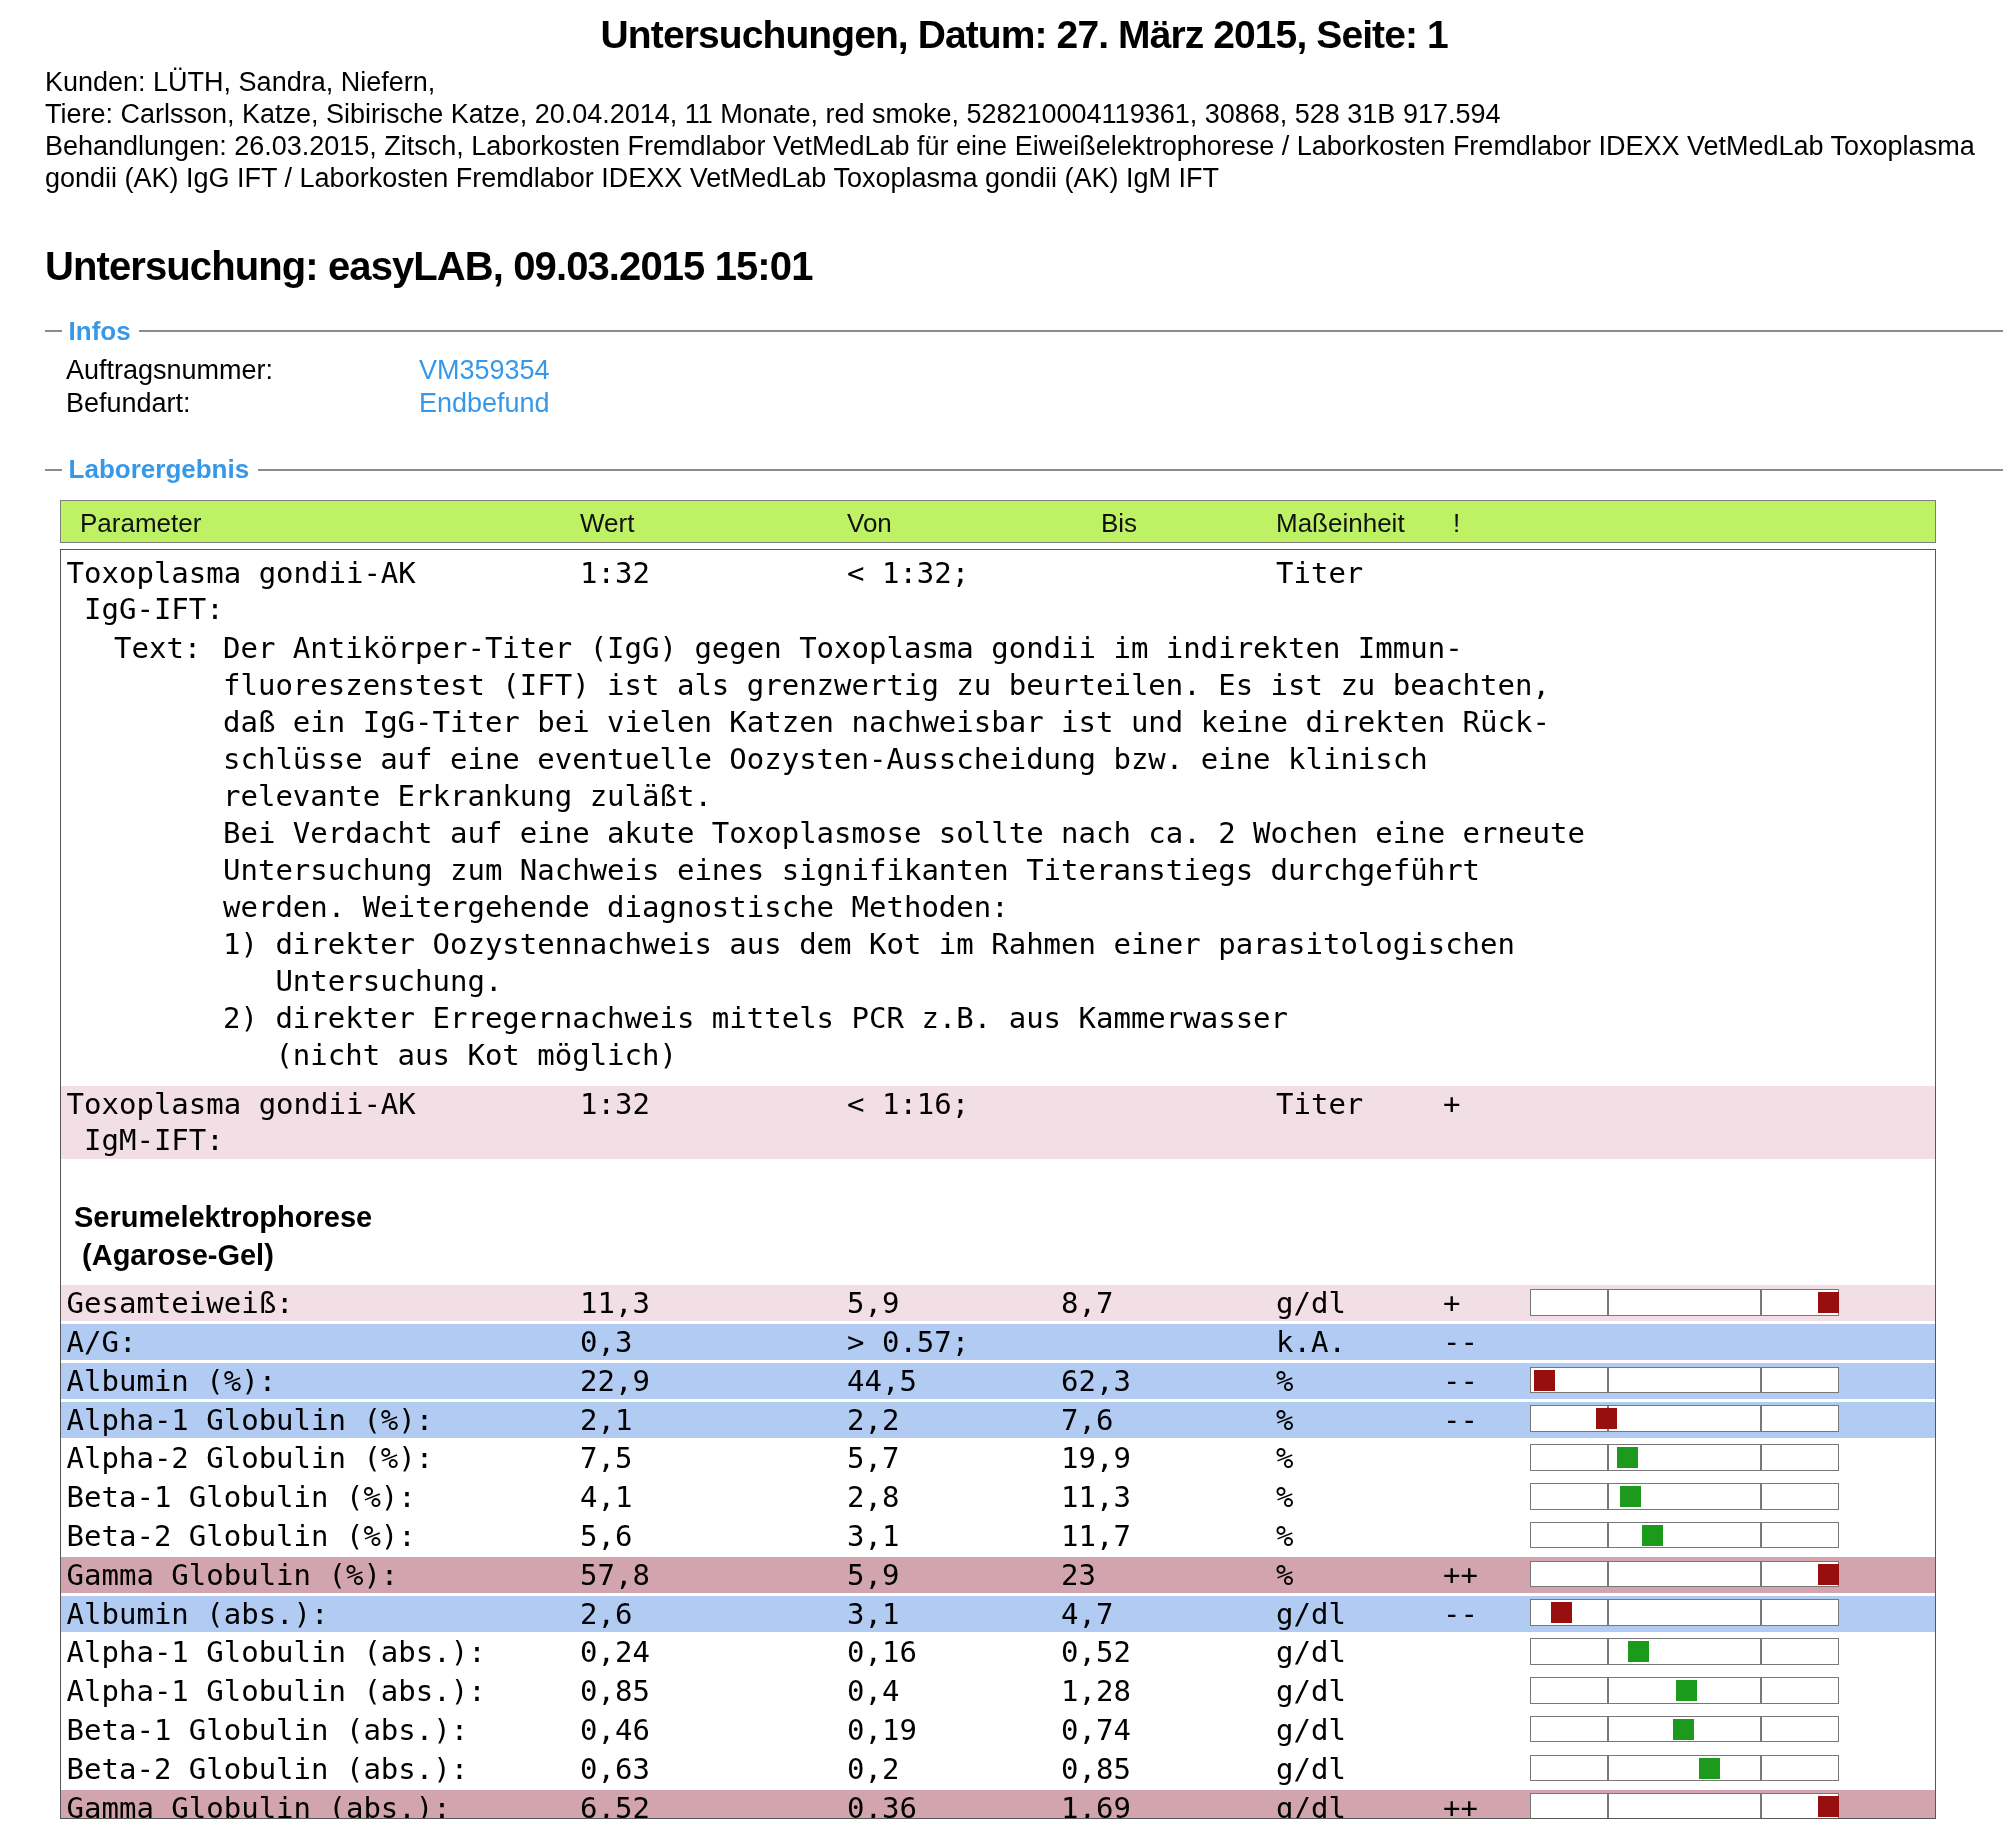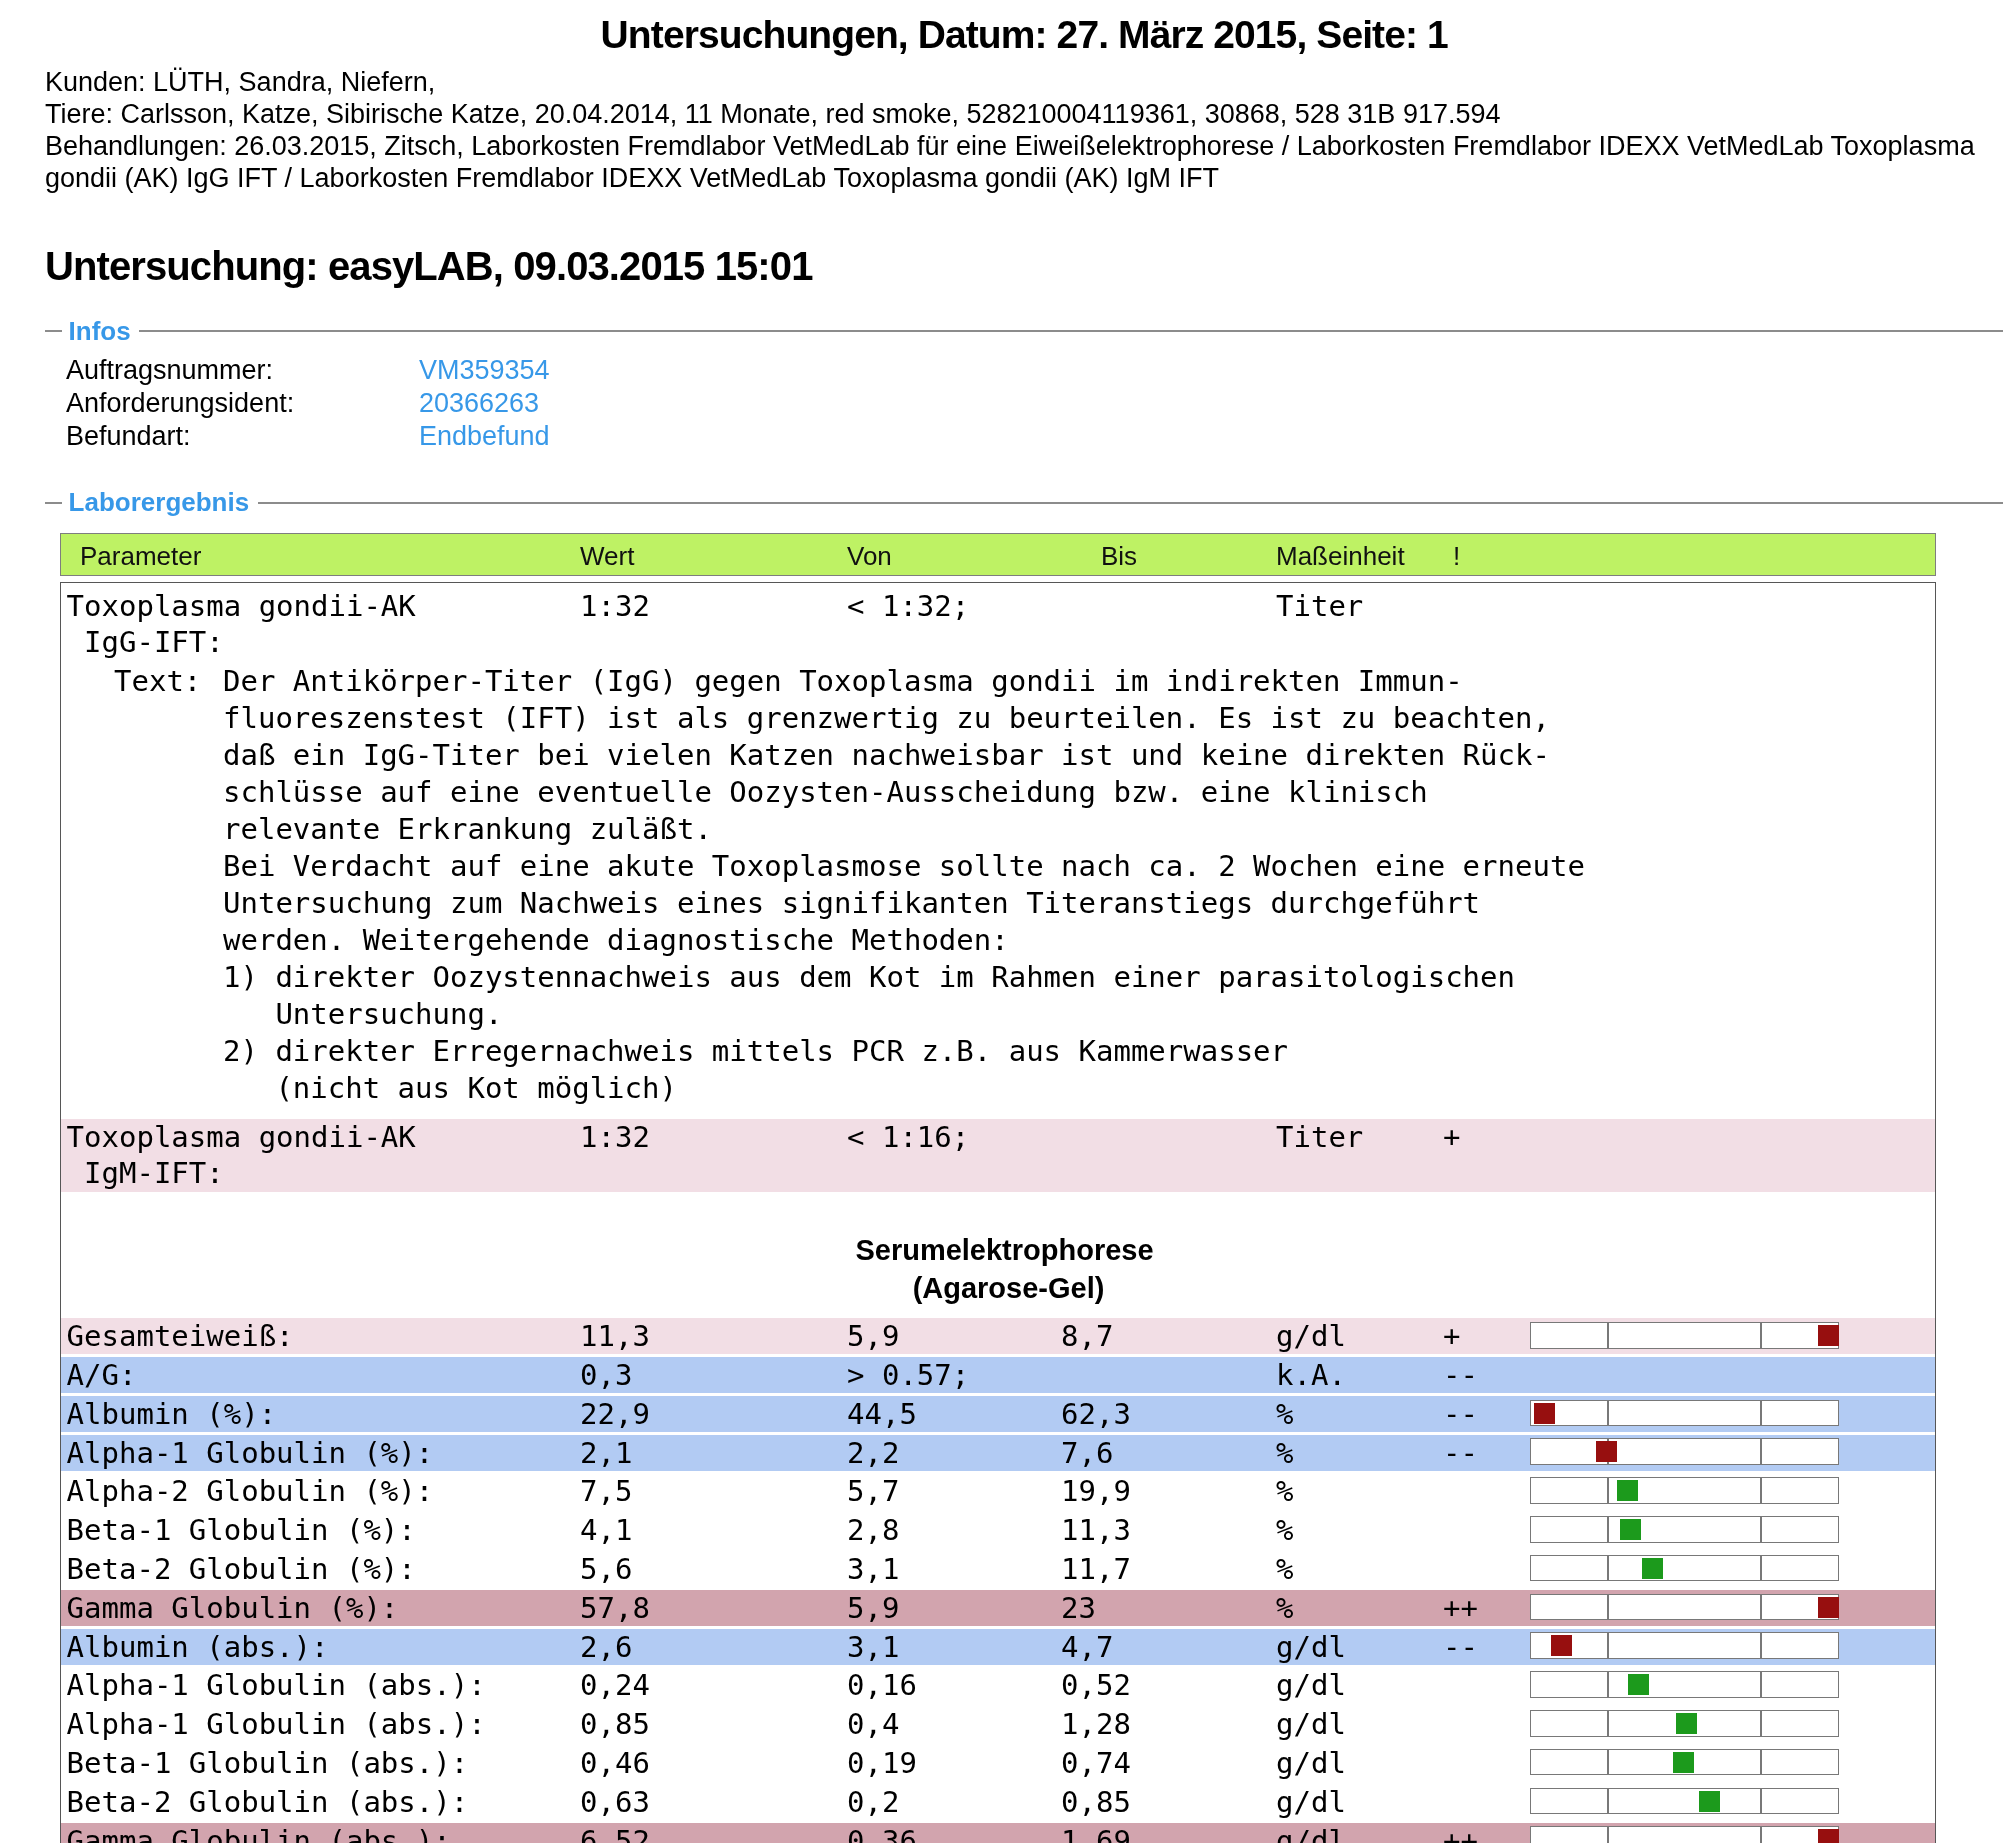--- a/index.html
+++ b/index.html
@@ -53,21 +53,21 @@
   .row.two{height:73px;}
   .row.one{height:36px;margin-bottom:2.8px;}
   .row.igm{margin-top:5.6px;}
 
   .textrow{position:relative;margin:1.9px 0 0 0;height:450px;}
   .text-label{position:absolute;left:53px;top:0;line-height:37px;}
   .text-content{margin-left:162px;white-space:pre;line-height:37px;}
 
   .spacer{height:13px;}
   .section{font-family:"Liberation Sans", sans-serif;font-size:29px;font-weight:bold;
-           padding:26px 0 11.3px 13px;line-height:38px;white-space:pre;text-align:center;}
+           padding:26px 0 11.3px 13px;line-height:38px;white-space:pre;}
 
   .bar{position:absolute;left:1469px;top:3.8px;width:307px;height:24.5px;
        background:#fff;border:1.9px solid #787878;}
   .tick{position:absolute;top:0;width:1.9px;height:100%;background:#787878;}
   .marker{position:absolute;top:1.9px;width:21px;height:21px;}
 </style>
 </head>
 <body>
 
 <div class="page">
@@ -86,24 +86,20 @@
     <div class="fieldset">
       <div class="legend-row">
         <div class="legend-stub"></div>
         <div class="legend-text">Infos</div>
         <div class="legend-rule"></div>
       </div>
       <div class="info-rows">
         <div class="info-row">
           <span class="info-label">Auftragsnummer:</span>
           <span class="info-value">VM359354</span>
-        </div>
-        <div class="info-row">
-          <span class="info-label">Anforderungsident:</span>
-          <span class="info-value">20366263</span>
         </div>
         <div class="info-row">
           <span class="info-label">Befundart:</span>
           <span class="info-value">Endbefund</span>
         </div>
       </div>
     </div>
 
     <div class="fieldset lab">
       <div class="legend-row">

